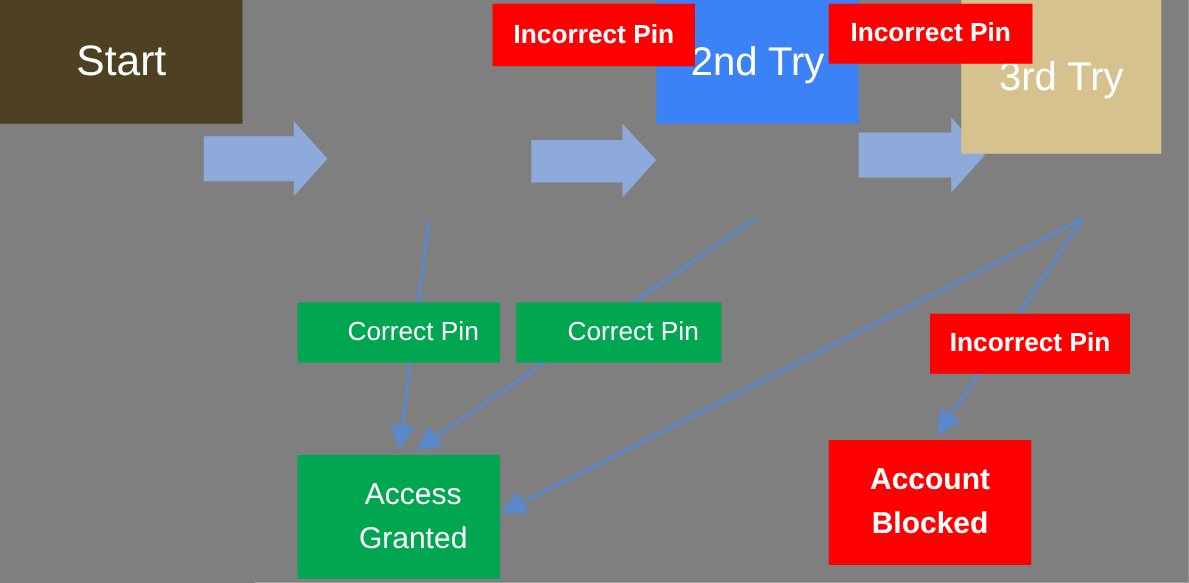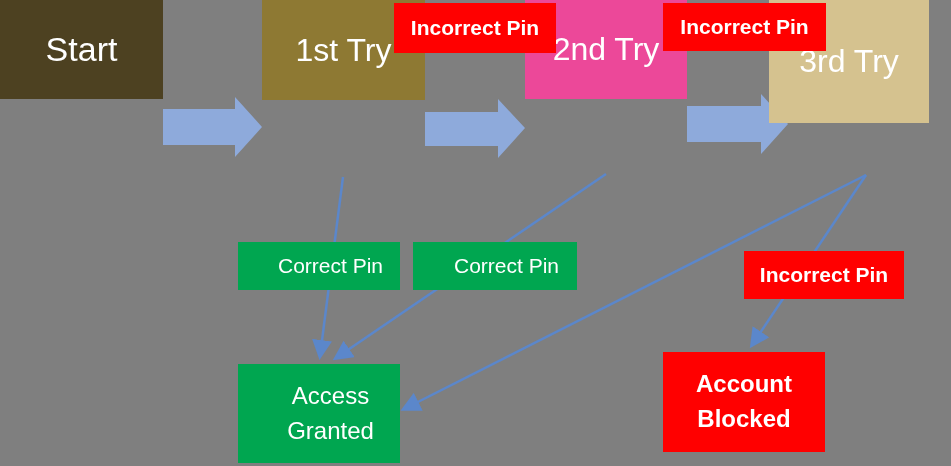--- a/index.html
+++ b/index.html
@@ -21,26 +21,26 @@
     color:#FFFFFF;
     z-index:2;
     box-sizing:border-box;
   }
   .big{font-size:32px;}
   .small{font-size:21px;}
   .outcome{font-size:24px;line-height:1.45;}
   
   .c-start{background:#4D4121;}
   .c-try1{background:#8E7933;}
-  .c-try2{background:#ec4899;text-align:right;}
+  .c-try2{background:#3b82f6;text-align:right;}
   .c-try3{background:#D5C28F;}
   .c-green{background:#00A650;padding-left:23px;}
   .c-red{background:#FF0000;font-weight:bold;}
   
-  #box-start   {left:0;   top:76;  width:163px;height:99px; font-size:34px;}
+  #box-start   {left:0;   top:76;  width:194px;height:99px; font-size:34px;}
   #box-try1    {left:262px;top:76;  width:163px;height:100px;}
   #box-try2    {left:525px;top:74;  width:162px;height:99px;}
   #box-try3    {left:769px;top:74;  width:160px;height:123px;}
   #lbl-incorrect1{left:394px;top:3px;  width:162px;height:50px;}
   #lbl-incorrect2{left:663px;top:3px;  width:163px;height:48px;}
   #lbl-correct1  {left:238px;top:242px;width:162px;height:48px;}
   #lbl-correct2  {left:413px;top:242px;width:164px;height:48px;}
   #lbl-incorrect3{left:744px;top:251px;width:160px;height:48px;}
   #box-access  {left:238px;top:364px;width:162px;height:99px;}
   #box-blocked {left:663px;top:352px;width:162px;height:100px;}
@@ -62,21 +62,20 @@
     <polygon points="687,106 761,106 761,94 788,124 761,154 761,142 687,142" fill="#8EAADB"></polygon>
 
     <line x1="343" y1="177" x2="320" y2="356" stroke="#5B87CB" stroke-width="2.5" marker-end="url(#arrowhead)"></line>
     <line x1="606" y1="174" x2="336" y2="358" stroke="#5B87CB" stroke-width="2.5" marker-end="url(#arrowhead)"></line>
     <line x1="866" y1="175" x2="404" y2="409" stroke="#5B87CB" stroke-width="2.5" marker-end="url(#arrowhead)"></line>
     <line x1="866" y1="175" x2="752" y2="345" stroke="#5B87CB" stroke-width="2.5" marker-end="url(#arrowhead)"></line>
   </svg>
 
   <div id="box-start" class="node big c-start">Start</div>
 
-  <div id="box-try1" class="node big c-try1">1st Try</div>
 
   <div id="box-try2" class="node big c-try2">2nd Try</div>
 
   <div id="box-try3" class="node big c-try3">3rd Try</div>
 
   <div id="lbl-incorrect1" class="node small c-red">Incorrect Pin</div>
 
   <div id="lbl-incorrect2" class="node small c-red">Incorrect Pin</div>
 
   <div id="lbl-correct1" class="node small c-green">Correct Pin</div>

